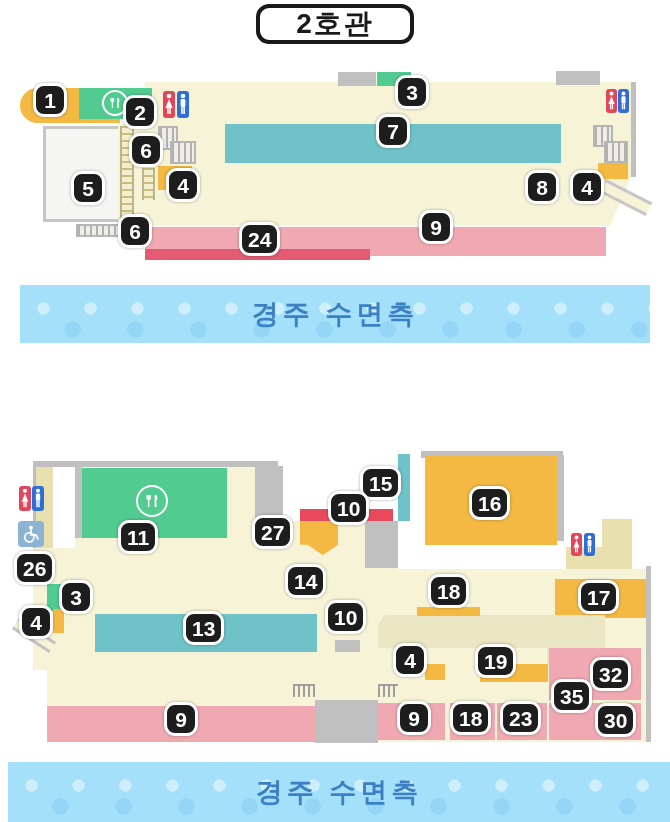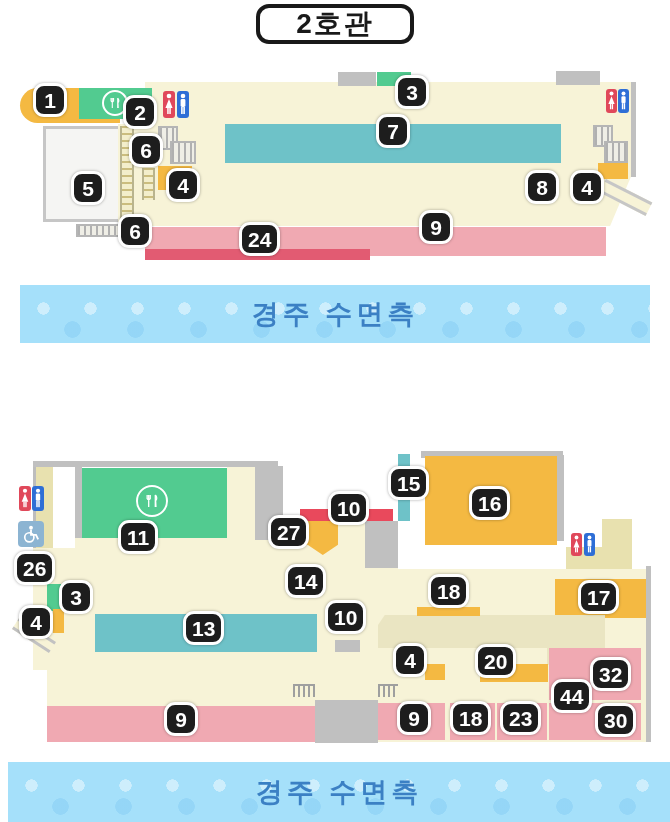--- a/index.html
+++ b/index.html
@@ -211,37 +211,37 @@
   </div>
   <div class="wc-icon wc-blue" style="left:584px;top:533px;width:11px;height:23px">
     <svg width="9" height="19" viewBox="0 0 10 23">
         <circle cx="5" cy="3" r="2.3" fill="#fff"></circle>
         <rect x="2.6" y="6" width="4.8" height="8" rx="1.4" fill="#fff"></rect>
         <rect x="3.1" y="14" width="1.6" height="7" fill="#fff"></rect>
         <rect x="5.3" y="14" width="1.6" height="7" fill="#fff"></rect>
       </svg>
   </div>
 
-  <div class="badge" style="left:388px;top:466px">15</div>
+  <div class="badge" style="left:360px;top:466px">15</div>
   <div class="badge" style="left:328px;top:491px">10</div>
   <div class="badge" style="left:469px;top:486px">16</div>
   <div class="badge" style="left:118px;top:520px">11</div>
-  <div class="badge" style="left:268px;top:515px">27</div>
+  <div class="badge" style="left:252px;top:515px">27</div>
   <div class="badge" style="left:285px;top:564px">14</div>
   <div class="badge" style="left:14px;top:551px">26</div>
   <div class="badge" style="left:59px;top:580px">3</div>
   <div class="badge" style="left:428px;top:574px">18</div>
   <div class="badge" style="left:578px;top:580px">17</div>
   <div class="badge" style="left:325px;top:600px">10</div>
   <div class="badge" style="left:183px;top:611px">13</div>
   <div class="badge" style="left:19px;top:605px">4</div>
   <div class="badge" style="left:393px;top:643px">4</div>
-  <div class="badge" style="left:475px;top:644px">20</div>
+  <div class="badge" style="left:475px;top:644px">19</div>
   <div class="badge" style="left:590px;top:657px">32</div>
-  <div class="badge" style="left:551px;top:679px">44</div>
+  <div class="badge" style="left:551px;top:679px">35</div>
   <div class="badge" style="left:595px;top:703px">30</div>
   <div class="badge" style="left:164px;top:702px">9</div>
   <div class="badge" style="left:397px;top:701px">9</div>
   <div class="badge" style="left:450px;top:701px">18</div>
   <div class="badge" style="left:500px;top:701px">23</div>
 
   <div class="banner" style="left:8px;top:762px;width:662px;height:60px">
     <span>경주 수면측</span>
   </div>
 

